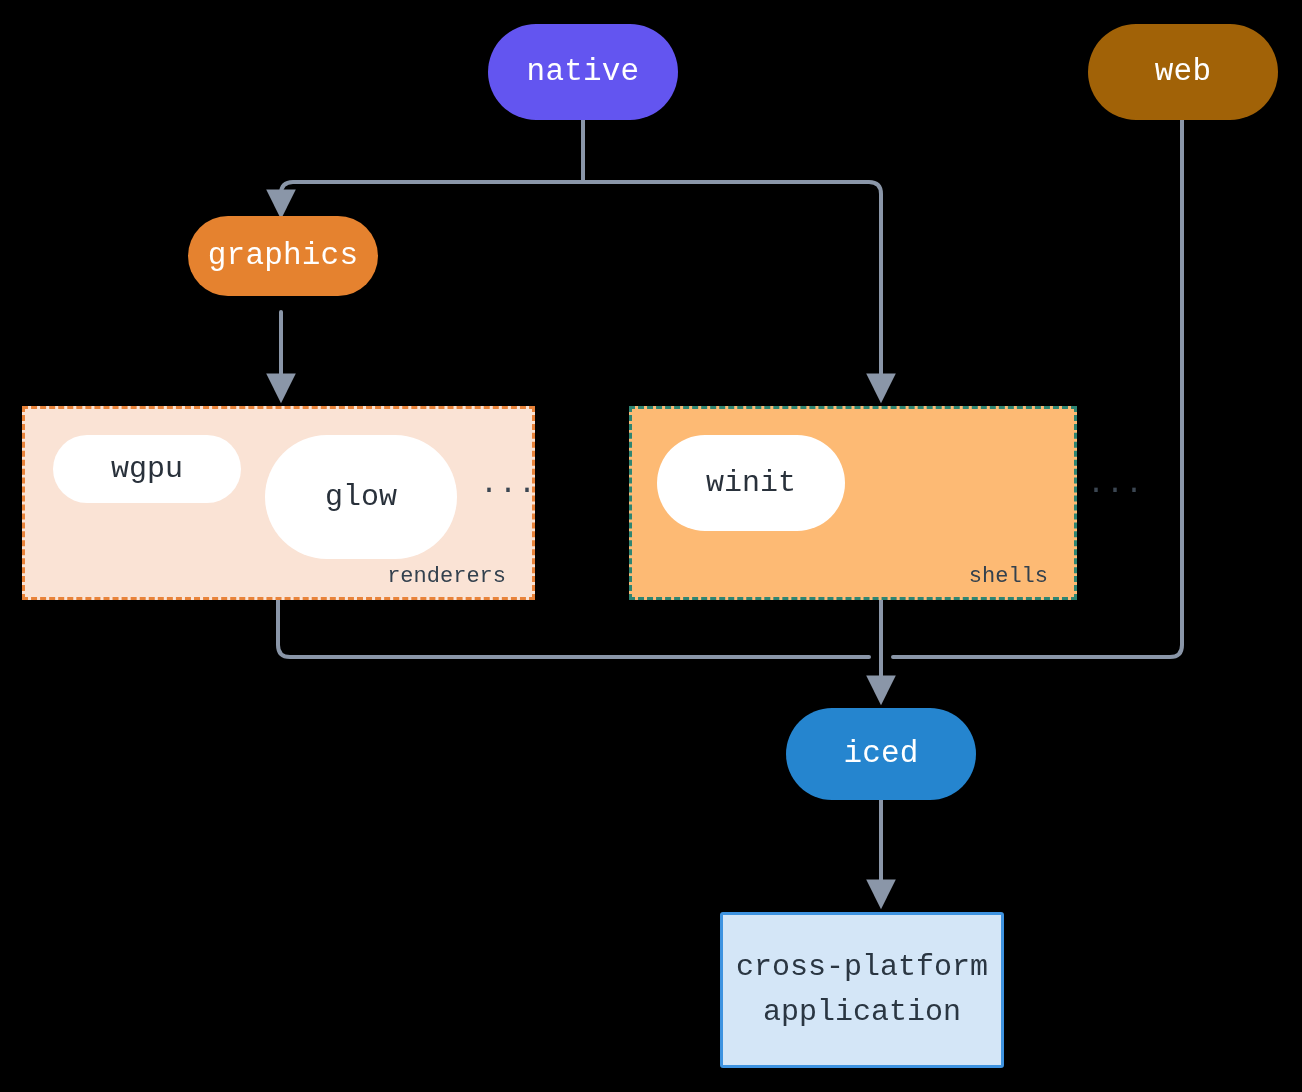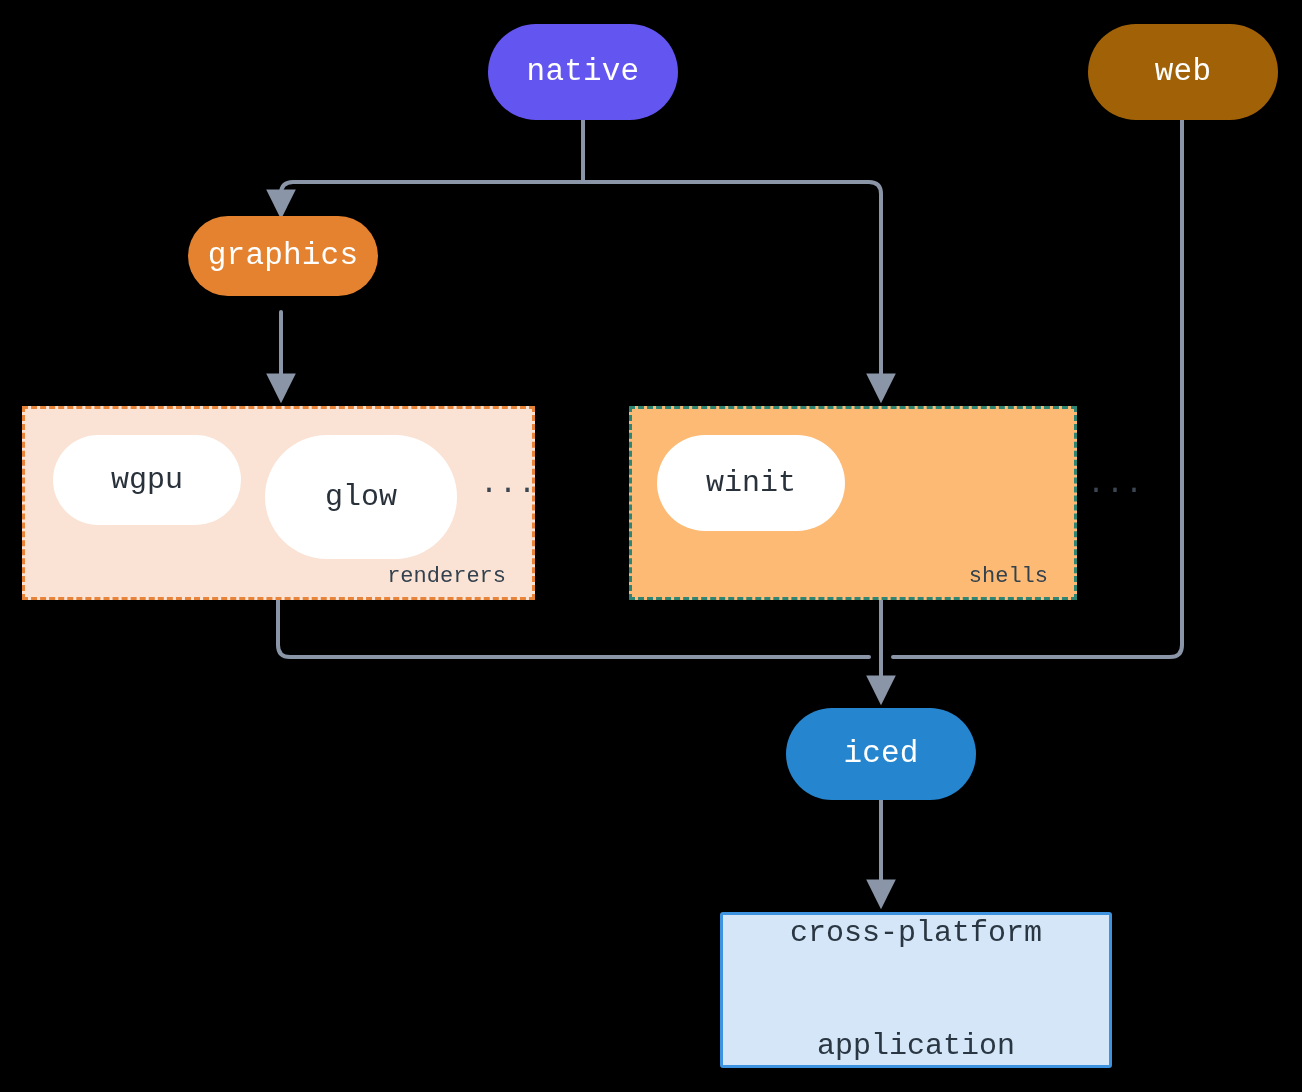--- a/index.html
+++ b/index.html
@@ -88,38 +88,37 @@
     font-size: 30px;
     box-sizing: border-box;
   }
   .ellipsis {
     position: absolute;
     font-size: 30px;
     color: #3B4652;
     letter-spacing: 1px;
   }
   
-  .chip-wgpu { left: 28px; top: 26px; width: 188px; height: 90px; }
+  .chip-wgpu { left: 28px; top: 26px; width: 188px; height: 68px; }
   .chip-glow { left: 240px; top: 26px; width: 192px; height: 124px; }
   .ell-renderers { left: 455px; top: 58px; }
   
   .chip-winit { left: 25px; top: 26px; width: 188px; height: 96px; }
   .chip-glutin { left: 240px; top: 26px; width: 192px; height: 96px; }
   .ell-shells { left: 455px; top: 58px; }
   
   .node-application {
-    left: 720px; top: 912px; width: 392px; height: 156px;
+    left: 720px; top: 912px; width: 284px; height: 156px;
     background: #D4E6F7;
     border: 3px solid #3E93E0;
     border-radius: 3px;
     color: #2A3642;
     font-size: 30px;
     flex-direction: column;
     gap: 8px;
-    justify-content: space-between;
   }
   .app-line { display: block; }
 </style>
 </head>
 <body>
 
 <div id="diagram-root">
 
   <svg id="connectors" viewBox="0 0 1302 1092" width="1302" height="1092" xmlns="http://www.w3.org/2000/svg">
     <defs>

